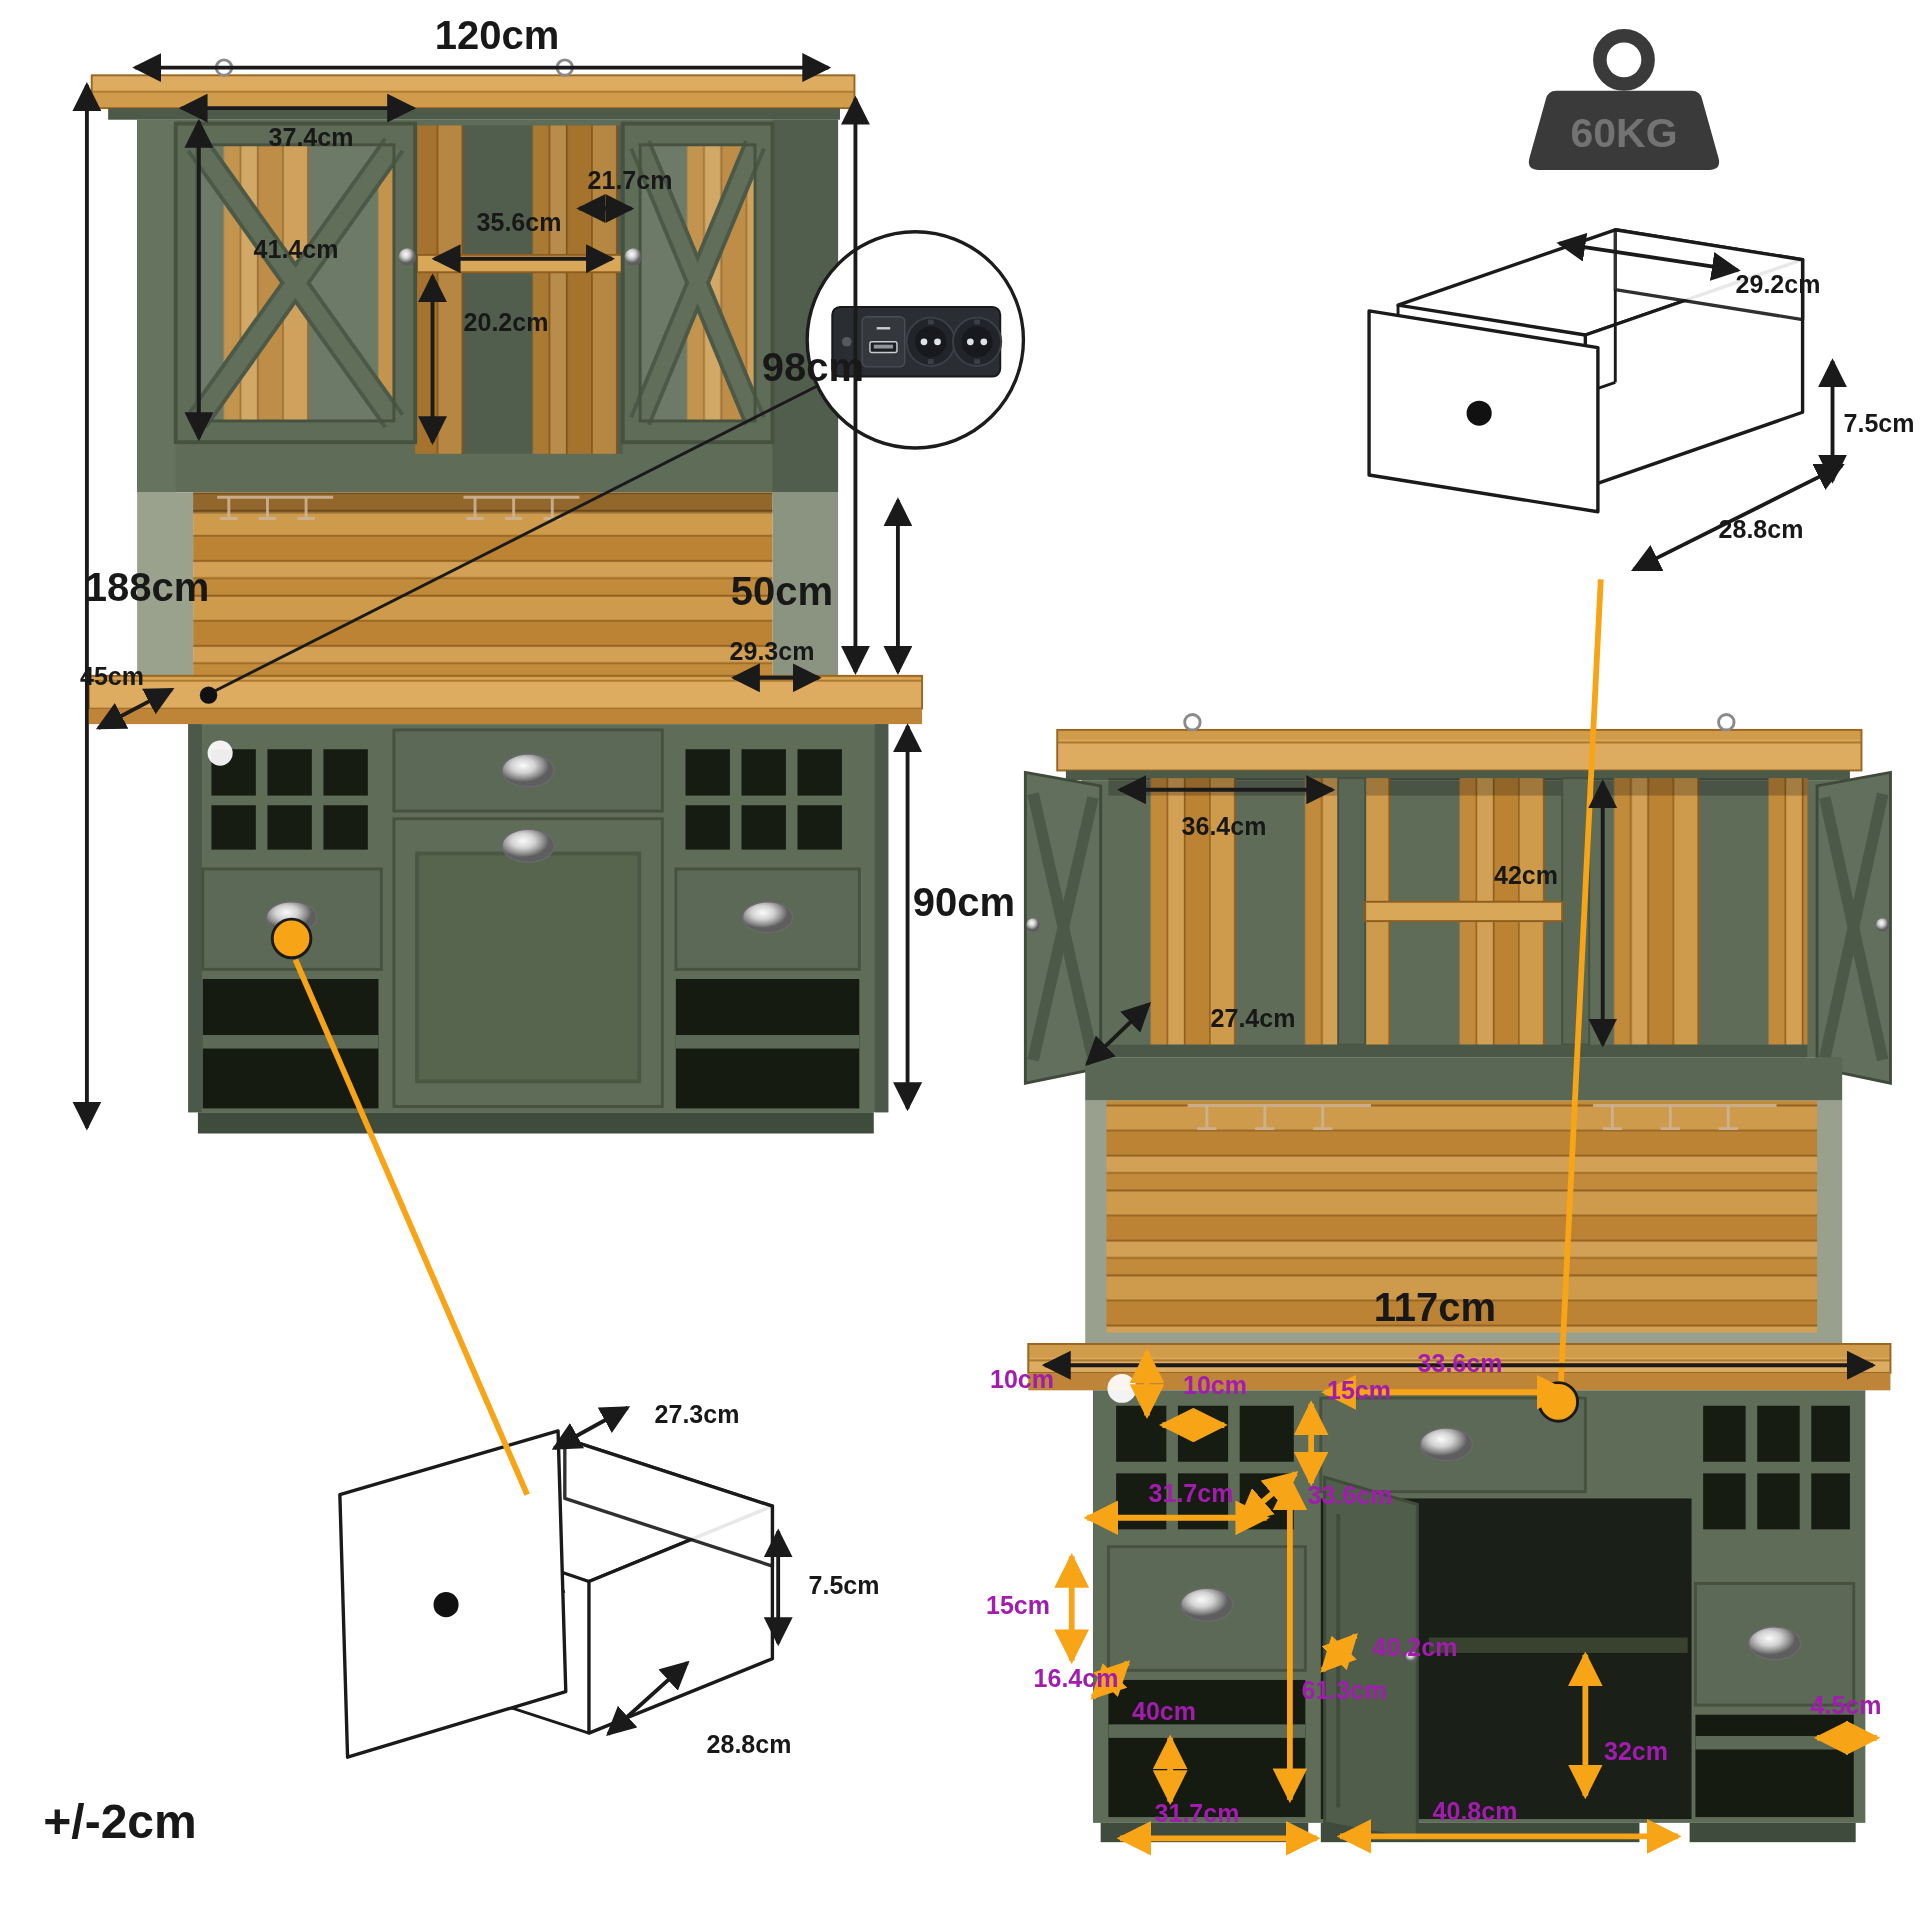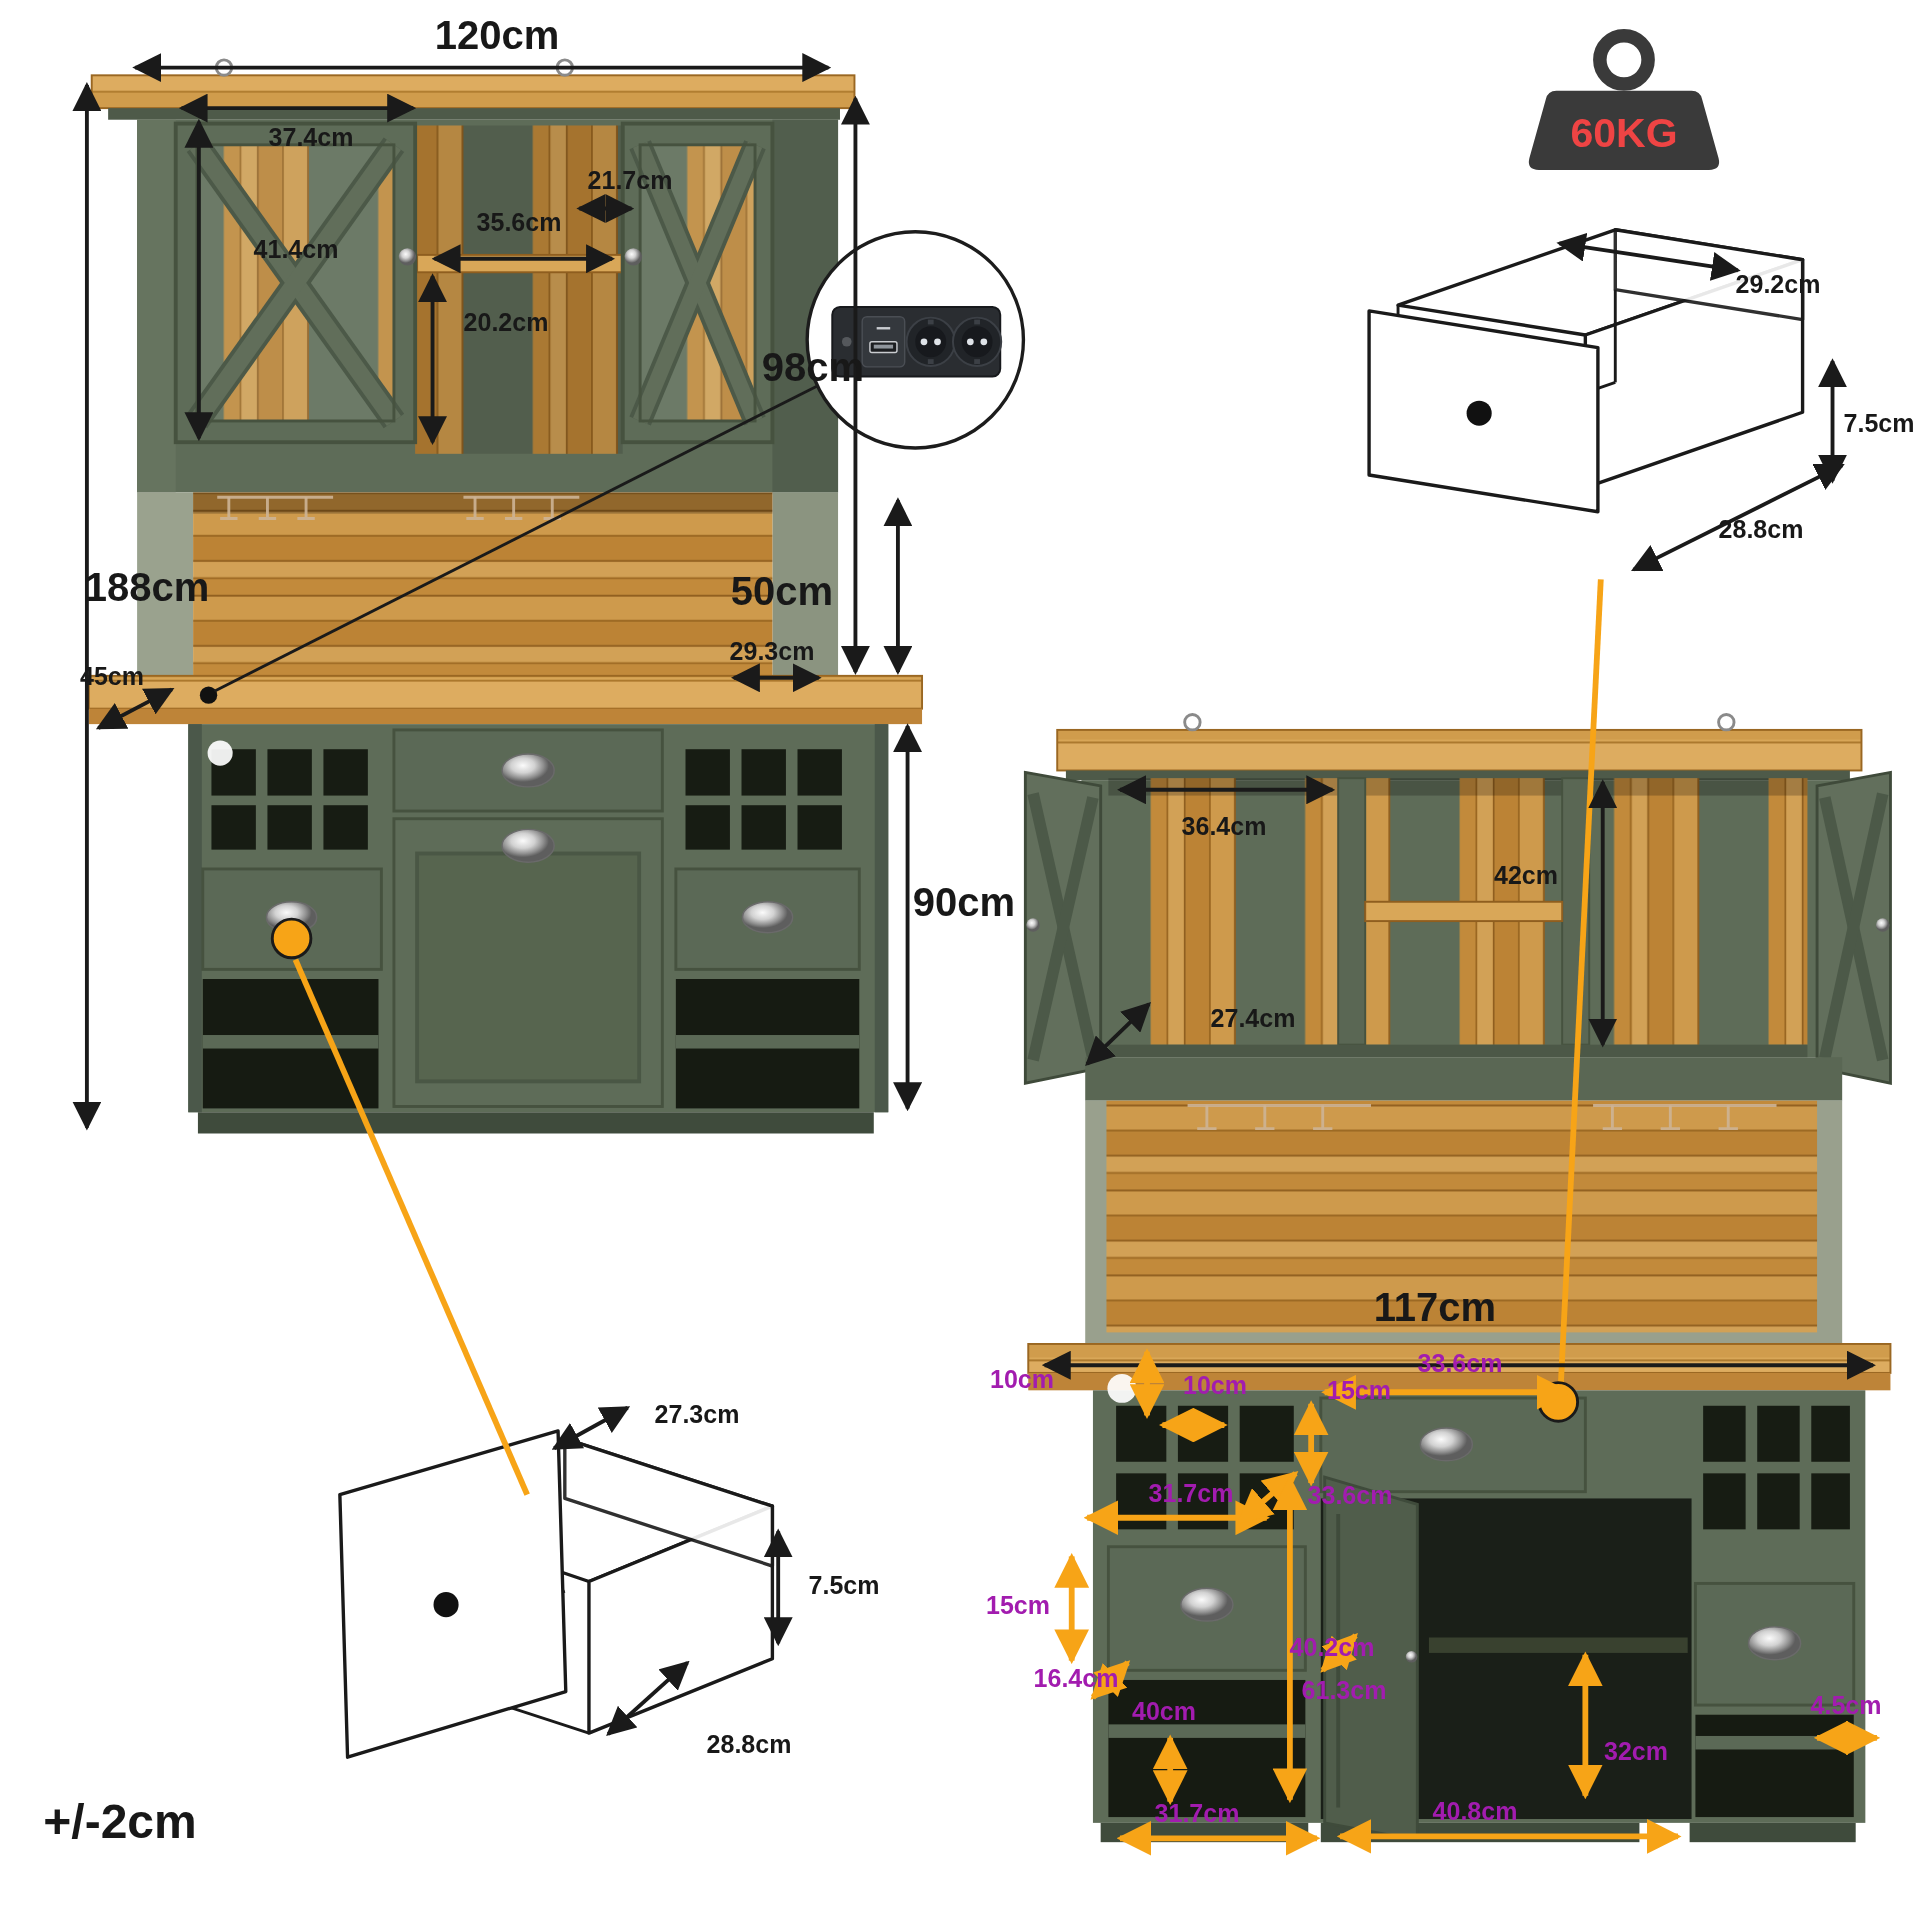--- a/index.html
+++ b/index.html
@@ -3,21 +3,21 @@
 <meta charset="utf-8">
 <style>
   html,body{margin:0;padding:0;background:#ffffff;}
   #stage{position:relative;width:1931px;height:1931px;background:#fff;overflow:hidden;
          font-family:"Liberation Sans", sans-serif;padding-left:7px;}
   #stage svg{position:absolute;left:0;top:0;}
   .lbl{position:absolute;transform:translate(-50%,-50%);font-weight:600;color:#181818;
        font-size:25px;white-space:nowrap;letter-spacing:0;}
   .big{font-size:40px;}
   .o{color:#a21caf;}
-  .w{color:#ef4444;font-size:41px;font-weight:700;}
+  .w{color:#737373;font-size:41px;font-weight:700;}
   .tol{font-size:48px;font-weight:700;}
   .db{stroke:#1a1a1a;stroke-width:4;marker-start:url(#mb);marker-end:url(#mb);}
   .do{stroke:#F7A417;stroke-width:6;marker-start:url(#mo);marker-end:url(#mo);}
   .wire{fill:#ffffff;stroke:#1a1a1a;stroke-width:3.5;stroke-linejoin:round;}
   .wireln{fill:none;stroke:#1a1a1a;stroke-width:3;stroke-linejoin:round;}
   .rackln{fill:none;stroke:#cdb496;stroke-width:3;opacity:.9;}
 </style>
 </head>
 <body>
 
@@ -394,21 +394,21 @@
 <div class="lbl" style="left:1253px;top:1018px">27.4cm</div>
 <div class="lbl big" style="left:1435px;top:1307px">117cm</div>
 
 <div class="lbl o" style="left:1022px;top:1379px">10cm</div>
 <div class="lbl o" style="left:1215px;top:1385px">10cm</div>
 <div class="lbl o" style="left:1359px;top:1390px">15cm</div>
 <div class="lbl o" style="left:1460px;top:1363px">33.6cm</div>
 <div class="lbl o" style="left:1191px;top:1493px">31.7cm</div>
 <div class="lbl o" style="left:1350px;top:1495px">33.6cm</div>
 <div class="lbl o" style="left:1018px;top:1605px">15cm</div>
-<div class="lbl o" style="left:1332px;top:1647px">40.2cm</div>
+<div class="lbl o" style="left:1415px;top:1647px">40.2cm</div>
 <div class="lbl o" style="left:1344px;top:1690px">61.3cm</div>
 <div class="lbl o" style="left:1164px;top:1711px">40cm</div>
 <div class="lbl o" style="left:1076px;top:1678px">16.4cm</div>
 <div class="lbl o" style="left:1197px;top:1813px">31.7cm</div>
 <div class="lbl o" style="left:1475px;top:1811px">40.8cm</div>
 <div class="lbl o" style="left:1636px;top:1751px">32cm</div>
 <div class="lbl o" style="left:1846px;top:1705px">4.5cm</div>
 
 <div class="lbl" style="left:1778px;top:284px">29.2cm</div>
 <div class="lbl" style="left:1879px;top:423px">7.5cm</div>

